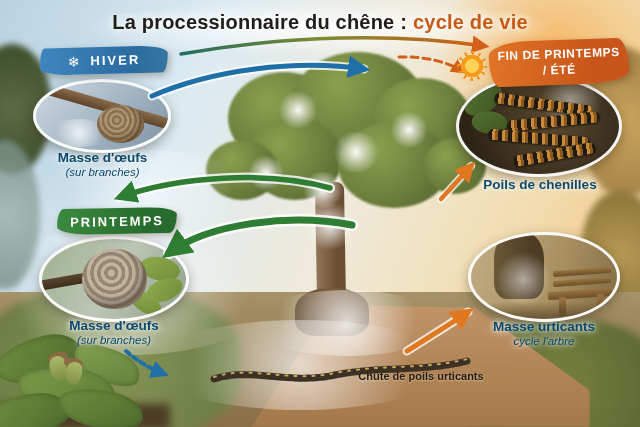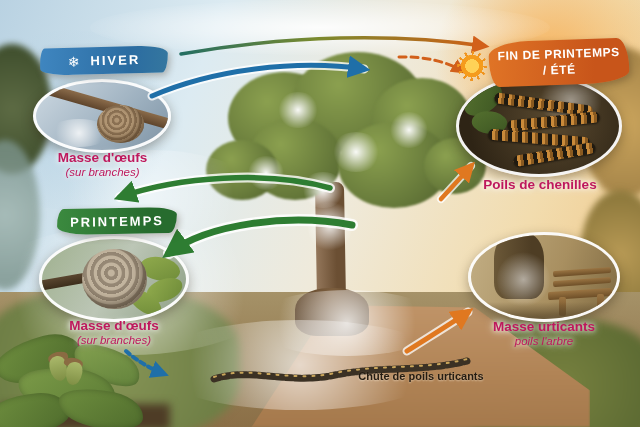--- a/index.html
+++ b/index.html
@@ -152,21 +152,21 @@
   .h-bench-bar { background:linear-gradient(#9a7442,#6e4f28); border-radius:2px; }
   .hb1 { left:56%; top:40%; width:40%; height:7%; transform:rotate(-4deg); }
   .hb2 { left:56%; top:52%; width:40%; height:7%; transform:rotate(-4deg); }
   .hb3 { left:53%; top:66%; width:44%; height:9%; transform:rotate(-4deg); }
   .hb4 { left:60%; top:74%; width:5%; height:22%; }
   .hb5 { left:86%; top:70%; width:5%; height:22%; }
   .h-ground { left:0; top:80%; width:100%; height:22%;
     background:linear-gradient(rgba(90,70,40,.0),#5c4a2c); }
 
   
-  .caption { position:absolute; text-align:center; color:#be185d;
+  .caption { position:absolute; text-align:center; color:#0c4a6e;
     text-shadow:0 0 5px rgba(255,255,255,.95),0 0 10px rgba(255,255,255,.85); }
   .cap-title { font-weight:bold; font-size:13.5px; }
   .cap-sub { font-size:11.5px; margin-top:1px;font-style:italic; }
   .cap-winter { left:30px;  top:150px; width:145px; }
   .cap-nests  { left:452px; top:177px; width:176px; }
   .cap-spring { left:30px;  top:318px; width:168px; }
   .cap-hairs  { left:460px; top:319px; width:168px; }
   .ground-label { position:absolute; left:336px; top:370px; width:170px; text-align:center;
     font-size:11px; font-weight:bold; color:#241c12; text-shadow:0 1px 2px rgba(255,240,220,.55); }
 
@@ -302,20 +302,23 @@
 
     <path d="M126,351 C137,361 151,369 164,374" fill="none" stroke="#1f6fa8" stroke-width="4" stroke-dasharray="5 4" stroke-linecap="round" marker-end="url(#ahBlue)"></path>
 
     <path d="M214,379 C250,367 290,385 335,375 C380,366 425,372 467,361" fill="none" stroke="#3b3124" stroke-width="7" stroke-dasharray="6 3" stroke-linecap="round"></path>
     <path d="M214,377 C250,365 290,383 335,373 C380,364 425,370 467,359" fill="none" stroke="#c9a55a" stroke-width="2" stroke-dasharray="2 7" stroke-linecap="round"></path>
 
     <path d="M407,351 C429,337 452,323 468,312" fill="none" stroke="rgba(255,255,255,.75)" stroke-width="9" stroke-linecap="round"></path>
     <path d="M407,351 C429,337 452,323 468,312" fill="none" stroke="#e07820" stroke-width="5" stroke-linecap="round" marker-end="url(#ahOrange)"></path>
   </svg>
 
+  <div class="abs title">
+    <span>La processionnaire du chêne :</span><span class="hl">cycle de vie</span>
+  </div>
 
   <div class="badge badge-hiver">
     <span class="snowflake">❄</span>
     <span>HIVER</span>
   </div>
 
   <div class="badge badge-ete">
     <span class="sun"></span>
     <span>FIN DE PRINTEMPS</span>
     <span>/ ÉTÉ</span>
@@ -334,18 +337,18 @@
     <div class="cap-title">Poils de chenilles</div>
   </div>
 
   <div class="caption cap-spring">
     <div class="cap-title">Masse d'œufs</div>
     <div class="cap-sub">(sur branches)</div>
   </div>
 
   <div class="caption cap-hairs">
     <div class="cap-title">Masse urticants</div>
-    <div class="cap-sub">poils l'arbre</div>
+    <div class="cap-sub">cycle l'arbre</div>
   </div>
 
   <div class="ground-label">Chûte de poils urticants</div>
 
 </div>
 
 </body></html>

